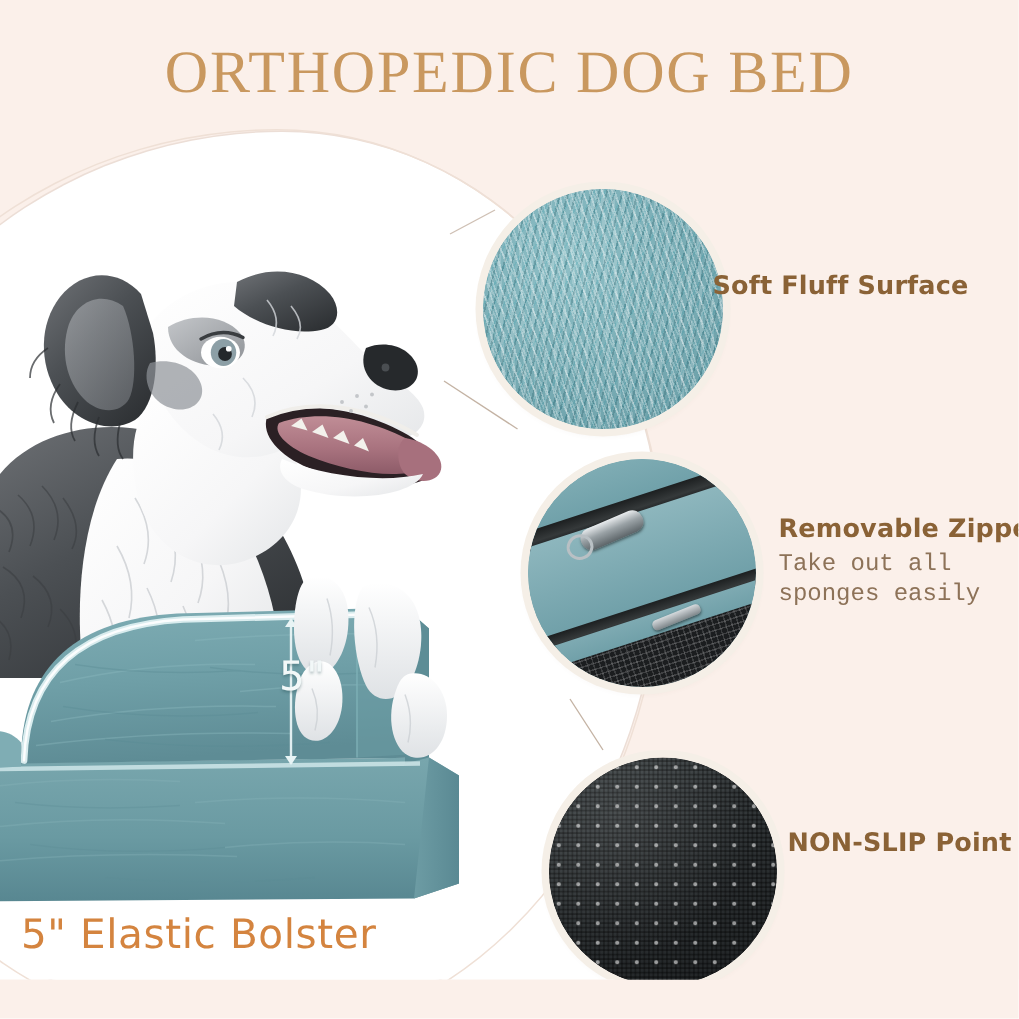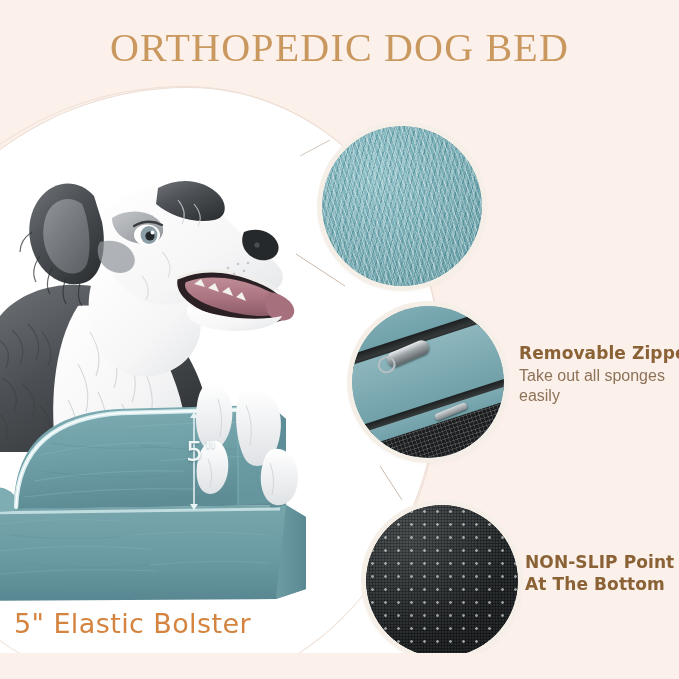--- a/index.html
+++ b/index.html
@@ -151,21 +151,21 @@
   .label .head{
     font-family:"DejaVu Sans",sans-serif;
     font-weight:bold;
     font-size:17px;
     color:#8a6236;
     letter-spacing:.1px;
     white-space:nowrap;
     line-height:1.28;
   }
   .label .sub{
-    font-family:Liberation Sans, sans-serif;
+    font-family:Liberation Mono, monospace;
     font-size:16px;
     color:#8d7258;
     line-height:1.25;
     margin-top:1px;
     max-width:160px;
   }
   #label-fluff{left:475px;top:181px;}
   #label-zipper{left:519px;top:343px;}
   #label-nonslip{left:525px;top:552px;}
 
@@ -396,20 +396,23 @@
     <path d="M380 466 L 402 500" stroke="#b9a493" stroke-width="0.9" fill="none" opacity=".85"></path>
     <path d="M300 156 L 330 140" stroke="#b9a493" stroke-width="0.9" fill="none" opacity=".7"></path>
     <path d="M387 658 L 356 679" stroke="#b9a493" stroke-width="0.9" fill="none" opacity=".7"></path>
   </svg>
 
   <div class="callout" id="callout-fluff">
     <div class="inner">
       <div class="tex-fluff"></div>
     </div>
   </div>
+  <div class="label" id="label-fluff">
+    <div class="head">Soft Fluff Surface</div>
+  </div>
 
   <div class="callout" id="callout-zipper">
     <div class="inner">
       <div class="tex-zipper">
         <div class="zband fabric" style="top:-18px;height:46px;transform:rotate(-18deg);"></div>
         <div class="zband tape" style="top:24px;height:14px;transform:rotate(-18deg);"></div>
         <div class="zband fabric" style="top:36px;height:64px;transform:rotate(-18deg);background:linear-gradient(180deg,#8db6bd,#6f9fa8);"></div>
         <div class="zband tape" style="top:98px;height:12px;transform:rotate(-18deg);"></div>
         <div class="zband fabric" style="top:106px;height:20px;transform:rotate(-18deg);background:linear-gradient(180deg,#7eaab2,#6b9ca5);"></div>
         <div class="zband mesh" style="top:122px;height:70px;transform:rotate(-18deg);"></div>
@@ -423,16 +426,15 @@
     <div class="sub">Take out all sponges easily</div>
   </div>
 
   <div class="callout" id="callout-nonslip">
     <div class="inner">
       <div class="tex-nonslip"></div>
     </div>
   </div>
   <div class="label" id="label-nonslip">
     <div class="head">NON-SLIP Point</div>
-    <div class="head">At The Bottom</div>
   </div>
 
 </div>
 
 </body></html>

